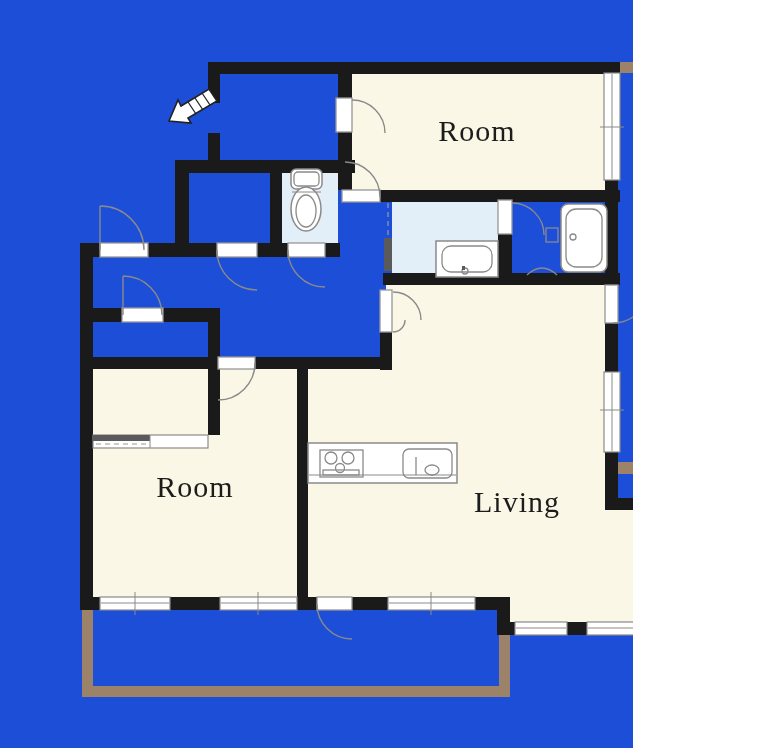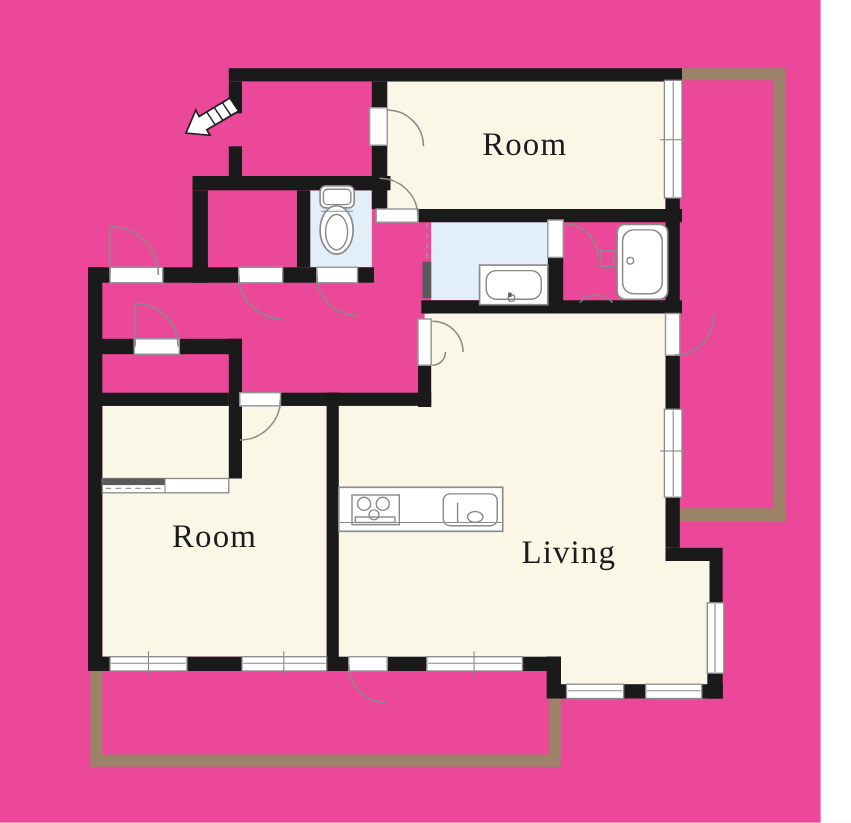--- a/index.html
+++ b/index.html
@@ -1,16 +1,16 @@
 <!DOCTYPE html>
 <html style="--wall: #1a1a1a; --room: #fbf7e7; --wet: #e2eef8; --rail: #9b8268; --text: #1c1c1c; --background: #ffffff;"><head>
 <meta charset="utf-8">
 <style>
   html,body{margin:0;padding:0;background:#fff;}
-  .stage{position:relative;width:746px;height:748px;background:#ec4899;overflow:hidden;}
+  .stage{position:relative;width:633px;height:748px;background:#1d4ed8;overflow:hidden;}
   svg{position:absolute;left:0;top:0;}
   .wall{fill:var(--wall,#1a1a1a);}
   .cream{fill:var(--room,#fbf7e7);}
   .blue{fill:var(--wet,#e2eef8);}
   .rail{fill:var(--rail,#9b8268);}
   .leaf{fill:#ffffff;stroke:#979797;stroke-width:1.3px;}
   .arc{fill:none;stroke:#8a8a8a;stroke-width:1.4px;}
   .fix{fill:#ffffff;stroke:#8a8a8a;stroke-width:1.5px;}
   .fix2{fill:none;stroke:#8a8a8a;stroke-width:1.3px;}
   .win{fill:#ffffff;stroke:#8a8a8a;stroke-width:1.2px;}

